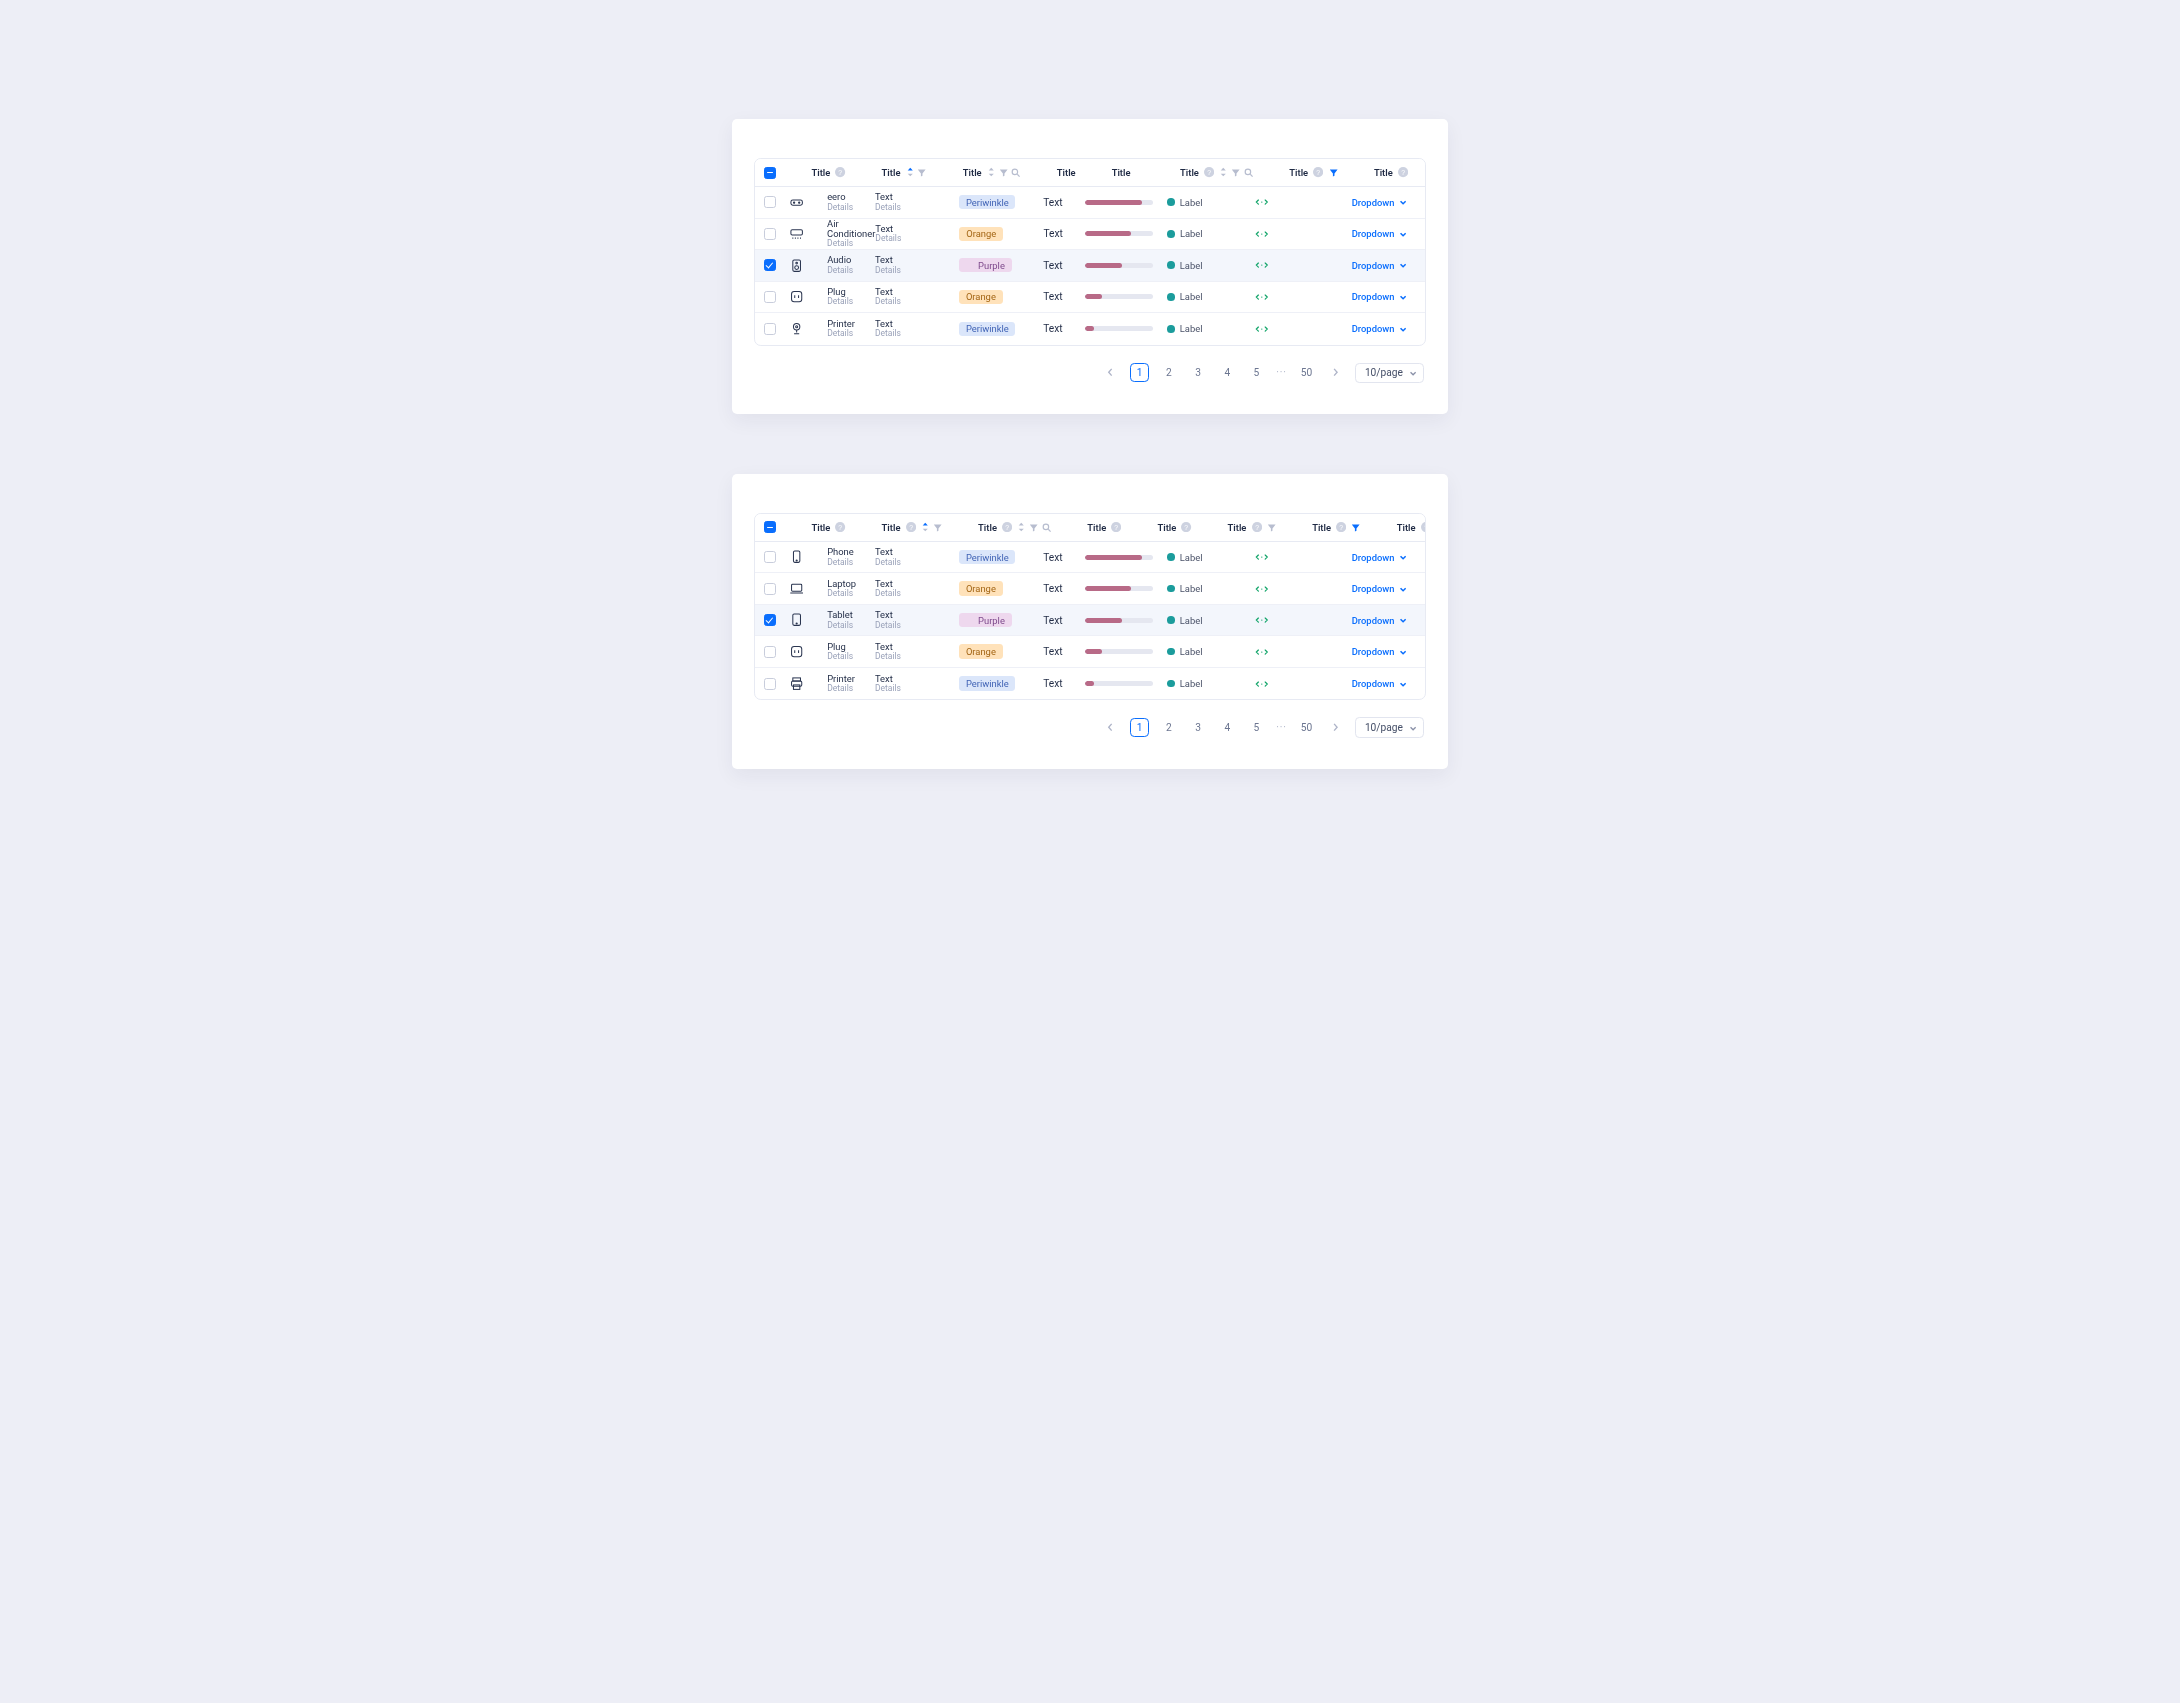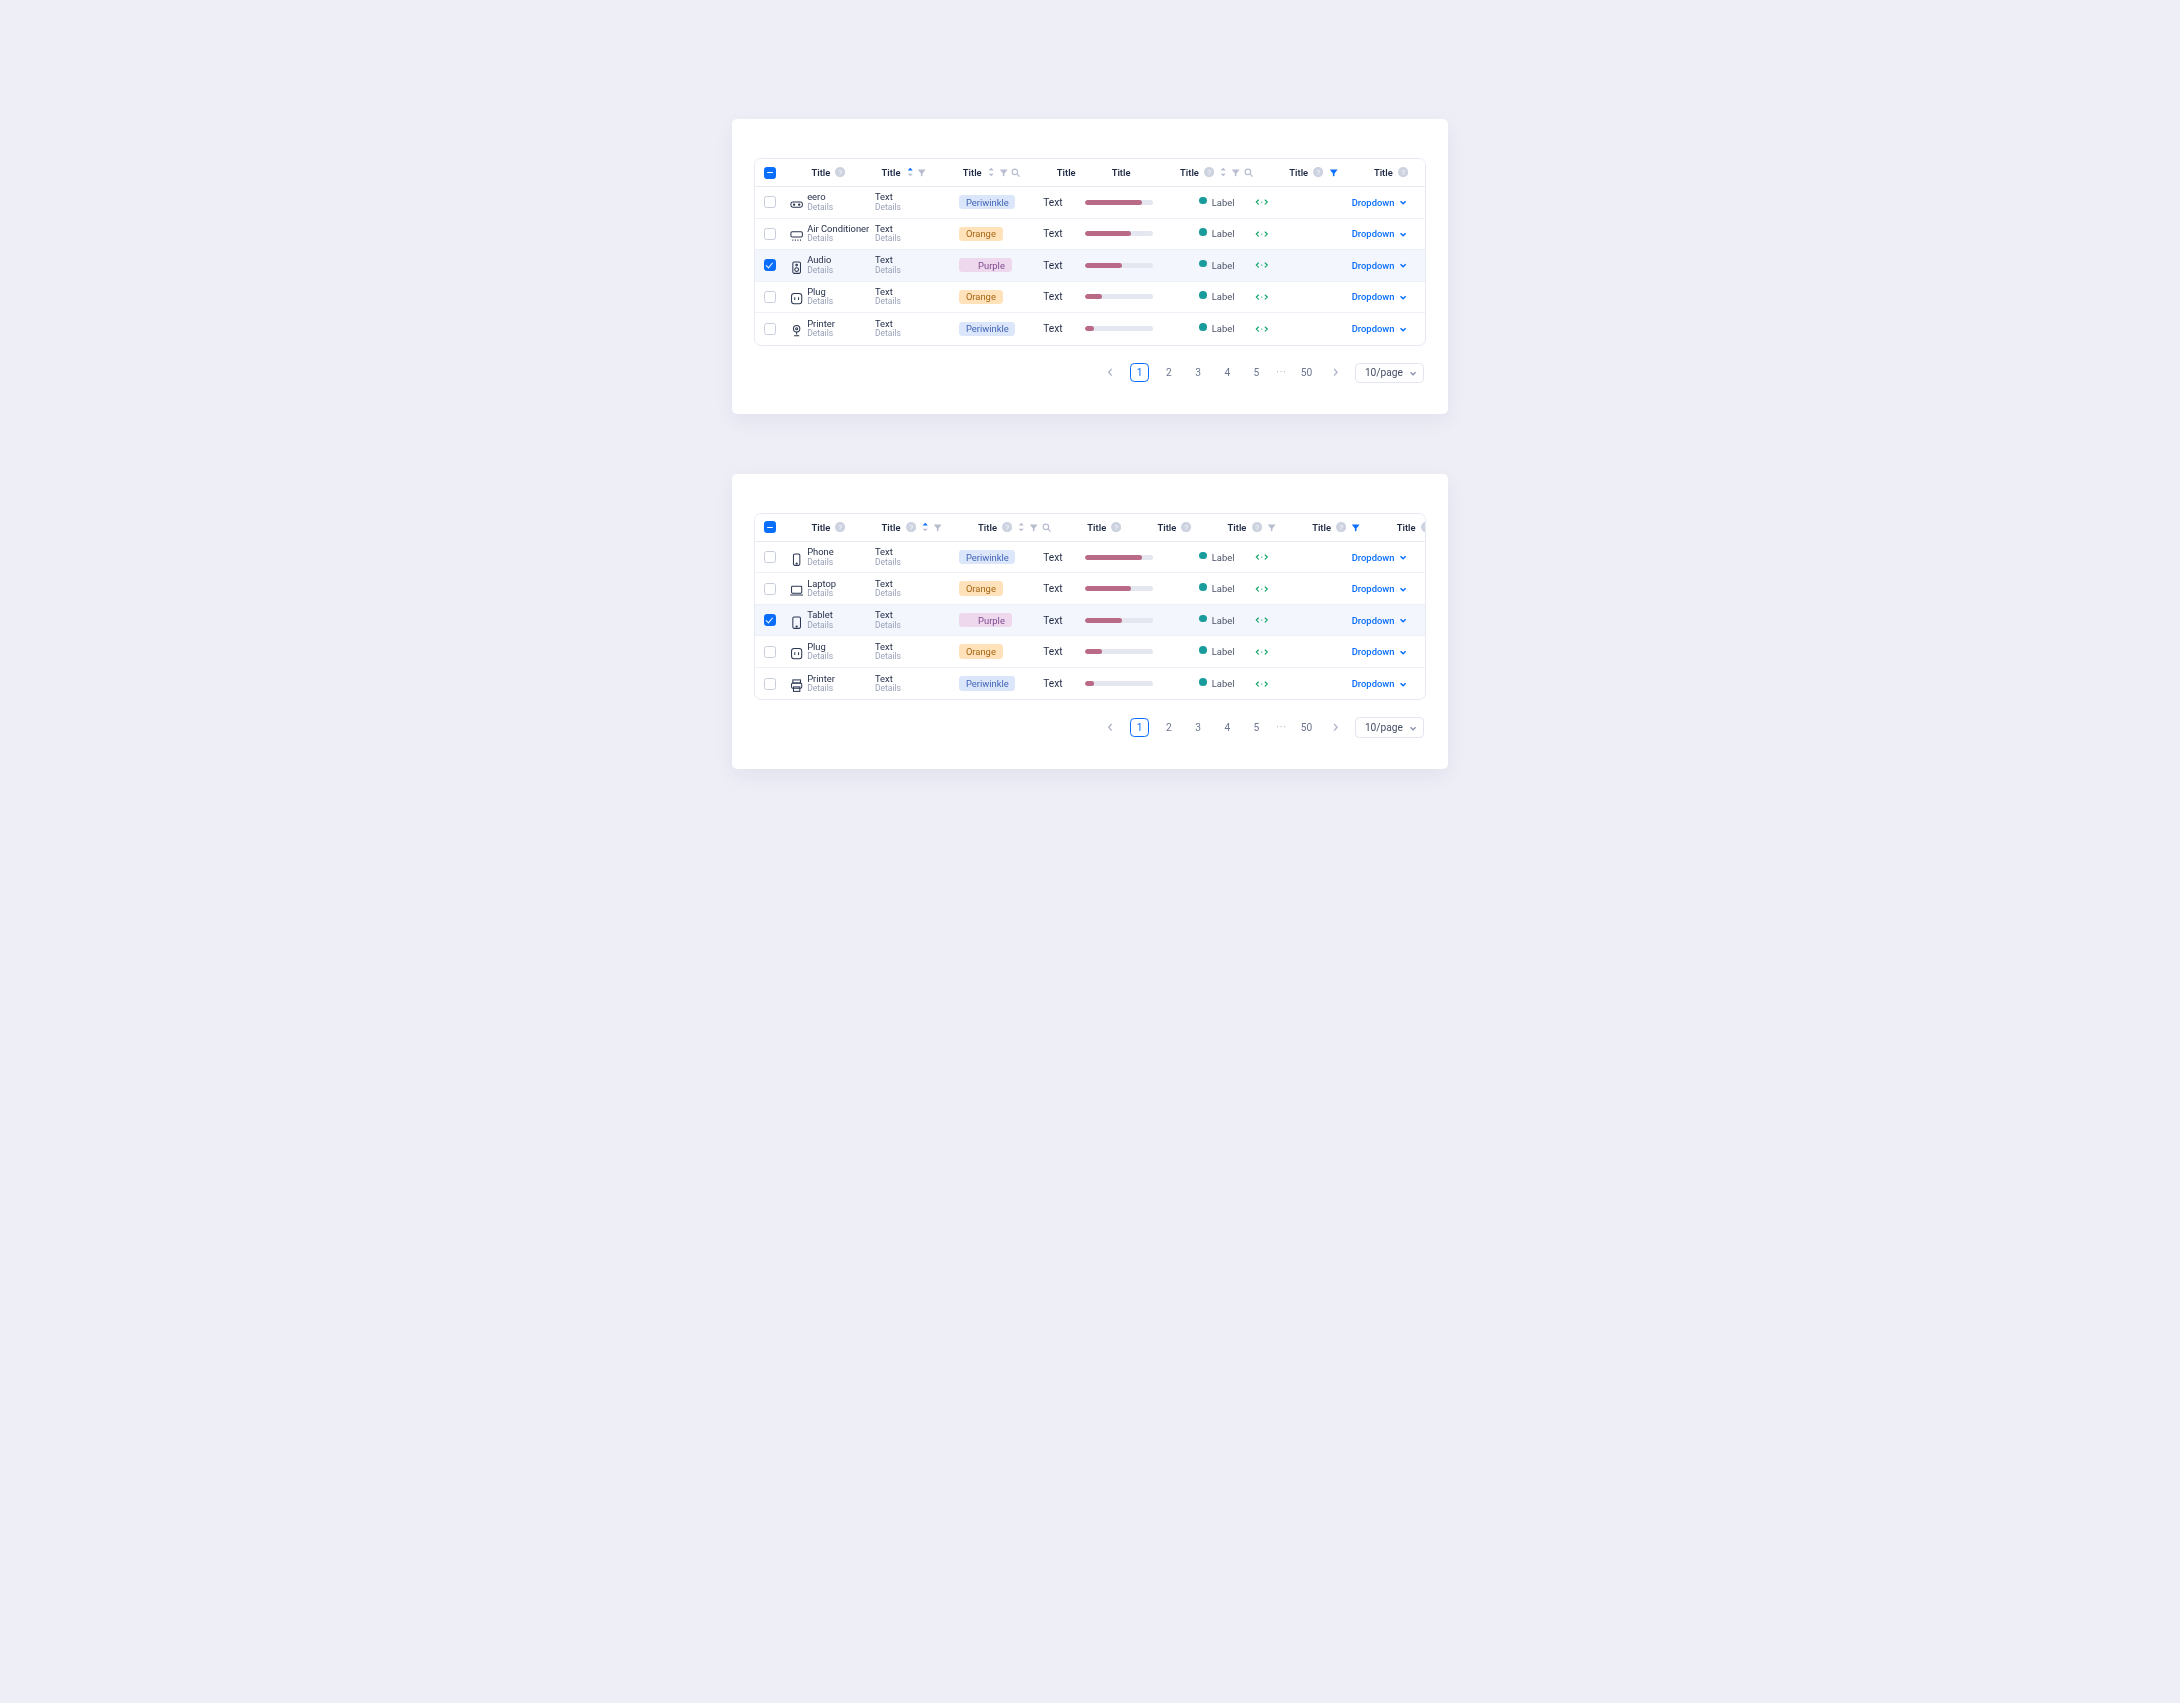--- a/index.html
+++ b/index.html
@@ -74,21 +74,21 @@
   .chk.interm::after {
     content:""; width:6px; height:1.7px; background:#fff; border-radius:0.9px;
   }
   .chk.checked::after {
     content:""; width:3.4px; height:6px;
     border:1.7px solid #fff; border-top:none; border-left:none;
     transform:rotate(40deg) translate(-0.4px,-0.9px);
   }
 
   
-  .device-cell { display:flex; align-items:flex-end; gap:3px;}
+  .device-cell { display:flex; align-items:center; gap:23px;}
   .device-icon { width:15.3px; height:15.3px; color:#2a3550; display:flex; align-items:center; justify-content:center;}
   .device-txt .name { font-size:9.4px; color:#1f2a44; line-height:10.2px;}
   .device-txt .sub  { font-size:8.5px; color:#9aa2b9; line-height:9.4px;}
 
   .text-cell .name { font-size:9.4px; color:#1f2a44; line-height:10.2px;}
   .text-cell .sub  { font-size:8.5px; color:#9aa2b9; line-height:9.4px;}
 
   
   .badge {
     display:inline-block;
@@ -105,21 +105,21 @@
   .progress {
     width: 68px; height:5.1px; border-radius:851px;
     background:#e5e7f0; overflow:hidden;
   }
   .progress > span {
     display:block; height:100%;
     background:#b86a87; border-radius:851px;
   }
 
   
-  .label-cell { display:flex; align-items:flex-start; gap:5.1px;margin-left:32px; }
+  .label-cell { display:flex; align-items:center; gap:5.1px; }
   .label-dot { width:7.7px; height:7.7px; border-radius:50%; background:#1b9c9c; }
   .label-text { font-size:9.4px; color:#4a5268; }
 
   
   .arrows-icon { color:#13a56a; font-weight:700; font-family:monospace; letter-spacing:-0.9px;}
 
   
   .dropdown-cell { display:flex; align-items:center; gap:3.4px; color:#0a6efd; font-size:9.4px; font-weight:500; cursor:pointer;}
   .dropdown-cell .chev { display:inline-flex;}
 

